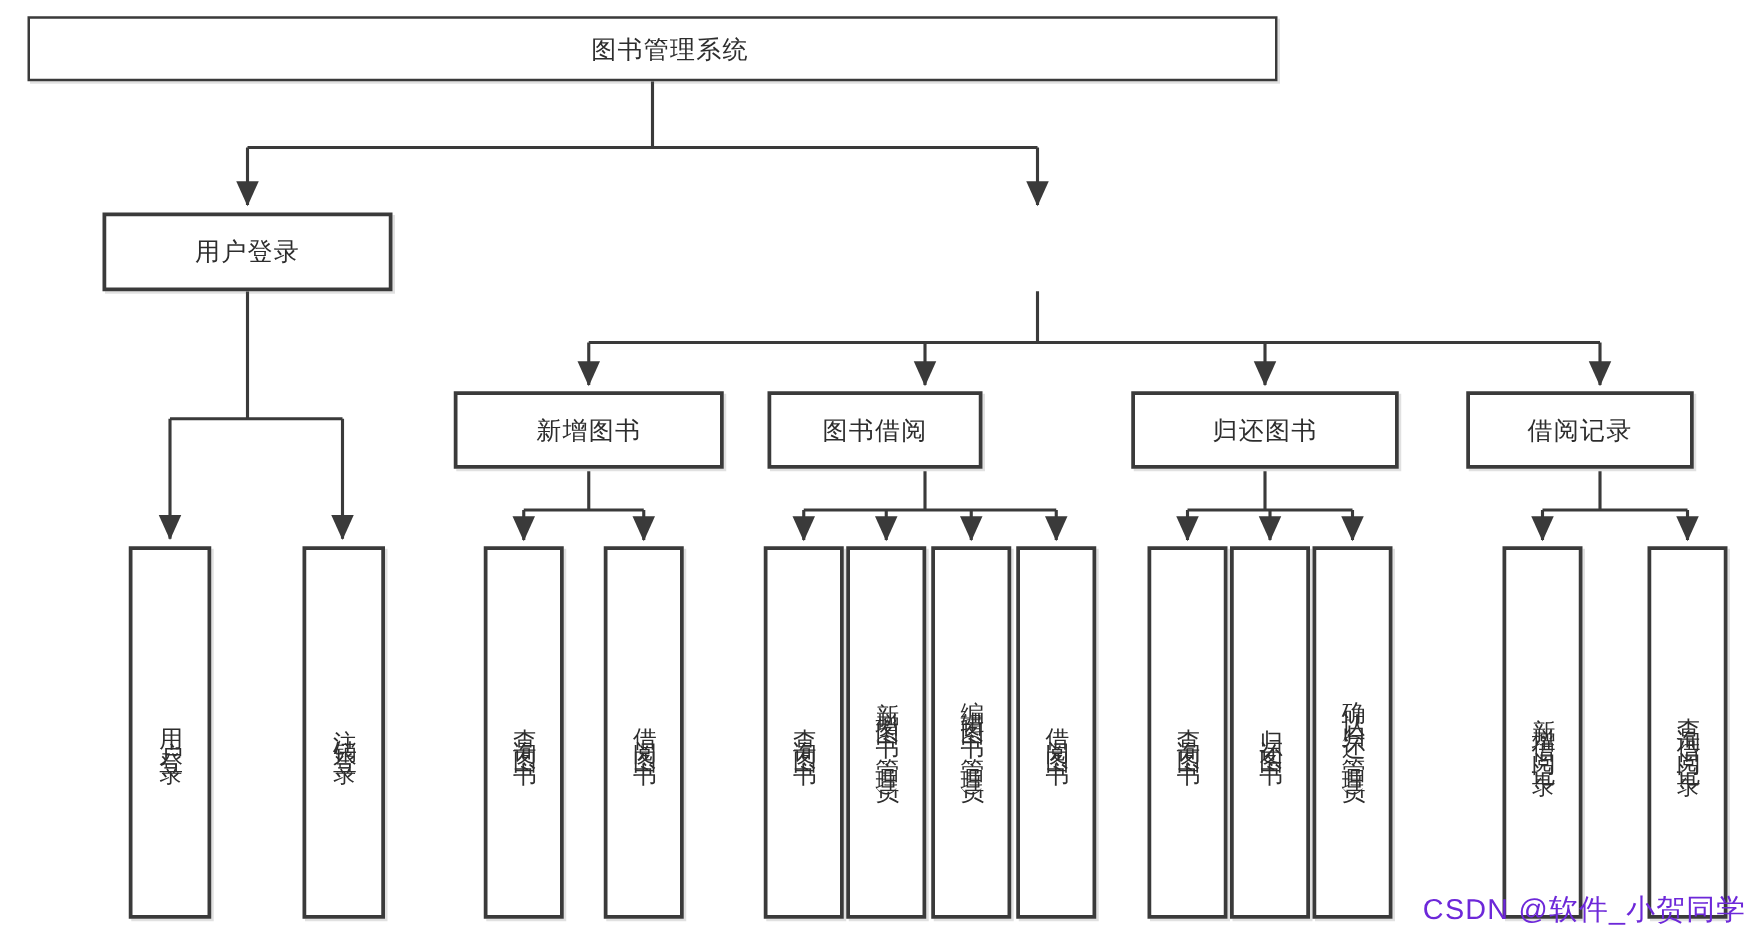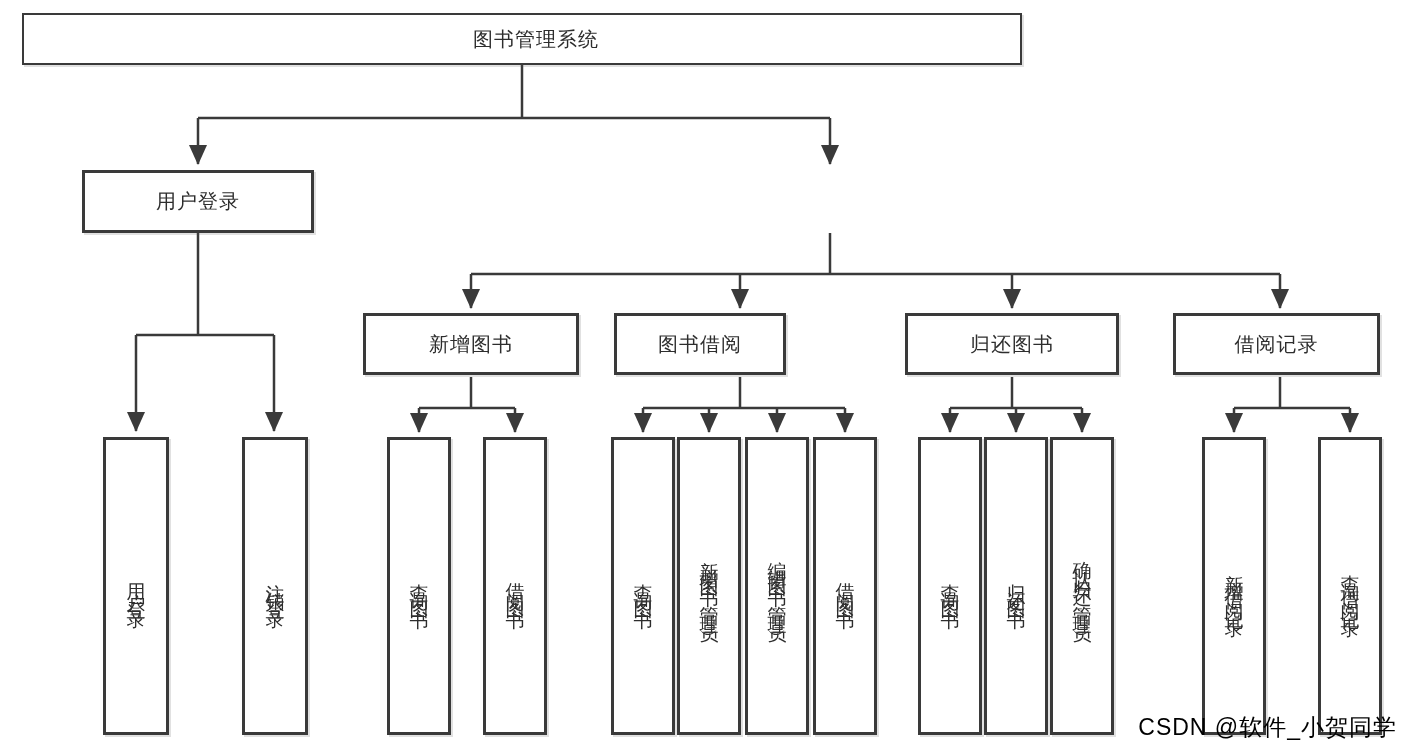--- a/index.html
+++ b/index.html
@@ -18,21 +18,21 @@
   }
   .box.root { border-width: 2px; padding-left: 28px; }
   .box.h span { font-size: 20px; letter-spacing: 1px; white-space: nowrap; }
   .box.v .vtext {
     writing-mode: vertical-rl; text-orientation: mixed;
     font-size: 19px; line-height: 1.05; letter-spacing: 9px;
     white-space: nowrap;
   }
   .watermark {
     position: absolute; right: 8px; bottom: 4px;
-    font-size: 23px; color: #000000; letter-spacing: 1px;
+    font-size: 23px; color: #6d28d9; letter-spacing: 1px;
     white-space: nowrap; z-index: 5;
   }
 </style>
 </head>
 <body>
 
 <div class="stage">
 
   <svg class="connectors" width="1405" height="747" viewBox="0 0 1405 747">
     <defs>
@@ -94,21 +94,21 @@
 
   <div class="box h" style="left:363px; top:313px; width:216px; height:62px;">
     <span>新增图书</span>
   </div>
   <div class="box h" style="left:614px; top:313px; width:172px; height:62px;">
     <span>图书借阅</span>
   </div>
   <div class="box h" style="left:905px; top:313px; width:214px; height:62px;">
     <span>归还图书</span>
   </div>
-  <div class="box h" style="left:1173px; top:313px; width:207px; height:62px;">
+  <div class="box h" style="left:1173px; top:313px; width:182px; height:62px;">
     <span>借阅记录</span>
   </div>
 
   <div class="box v" style="left:103px; top:437px; width:66px; height:298px;">
     <span class="vtext">用户登录</span>
   </div>
   <div class="box v" style="left:242px; top:437px; width:66px; height:298px;">
     <span class="vtext">注销登录</span>
   </div>
 

